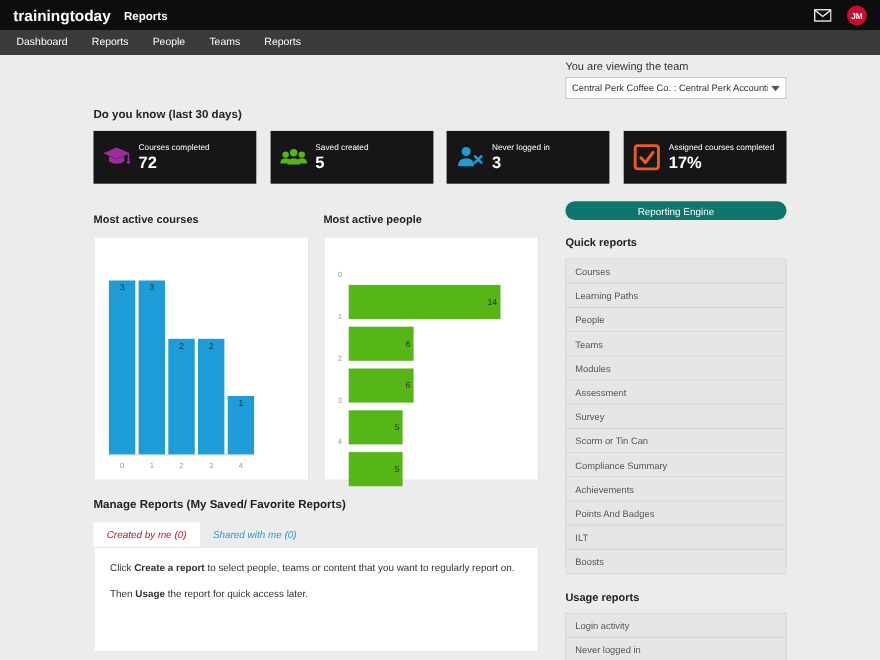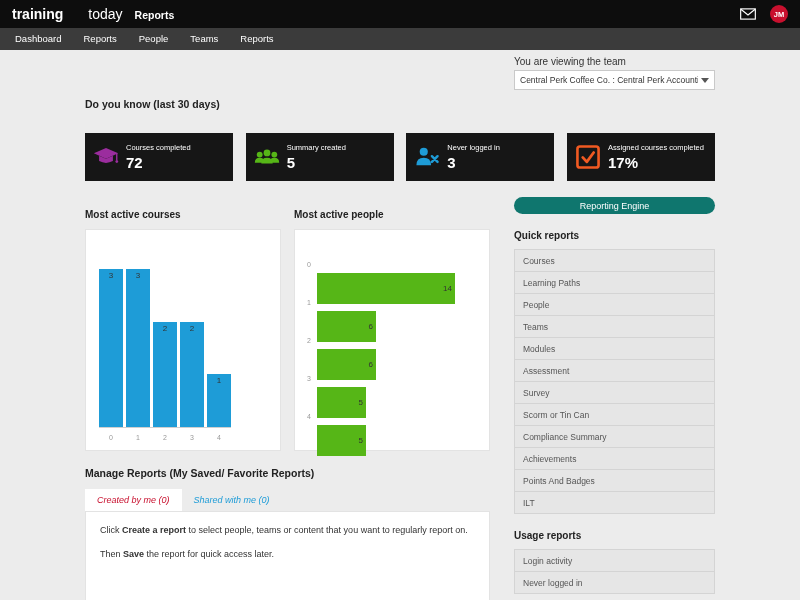--- a/index.html
+++ b/index.html
@@ -3,21 +3,21 @@
 <meta charset="utf-8">
 <style>
   * { margin:0; padding:0; box-sizing:border-box; }
   html,body { width:800px; height:600px; }
   body { font-family:"Liberation Sans", sans-serif; background:#ececec; overflow:hidden; }
 
   
   .topbar { height:28px; background:#0d0d0d; display:flex; align-items:center; padding:0 12px; }
   .brand { font-size:14px; color:#fff; letter-spacing:0; }
   .brand-bold { font-weight:bold; }
-  .brand-light { font-weight:normal;padding-left:25px; }
+  .brand-light { font-weight:bold; }
   .topbar-section { color:#fff; font-size:10.5px; font-weight:bold; margin-left:12px; padding-top:2px; }
   .flex-spacer { flex:1; }
   .mail { display:flex; align-items:center; margin-right:14px; cursor:pointer; }
   .avatar { width:18px; height:18px; border-radius:50%; background:#c8102e; color:#fff; font-size:7.5px; font-weight:bold; display:flex; align-items:center; justify-content:center; cursor:pointer; }
 
   
   .nav { height:22px; background:#3b3b3b; display:flex; align-items:stretch; padding:0 4px; }
   .nav-item { color:#fff; font-size:9.5px; padding:0 11px; line-height:22px; cursor:pointer; }
 
   
@@ -25,21 +25,21 @@
   .team-block { width:201px; margin-left:auto; margin-top:6px; }
   .team-label { font-size:10px; color:#333; margin-bottom:3px; }
   .team-select { background:#fff; border:1px solid #c9c9c9; height:20px; display:flex; align-items:center; padding:0 5px; cursor:pointer; }
   .team-select-value { flex:1; font-size:8.5px; color:#333; white-space:nowrap; overflow:hidden; }
   .chev { color:#555; margin-left:3px; display:flex; }
 
   .section-heading { font-size:10.5px; font-weight:bold; color:#222; }
   .dyk-heading { margin-top:8px; }
 
   
-  .stats-row { display:flex; justify-content:space-between; margin-top:23px; }
+  .stats-row { display:flex; justify-content:space-between; margin-top:9px; }
   .stat-card { width:148px; height:48px; background:#161616; display:flex; align-items:center; padding:0 8px; }
   .stat-icon { width:26px; height:26px; flex-shrink:0; display:flex; align-items:center; justify-content:center; }
   .stat-text { margin-left:7px; overflow:hidden; }
   .stat-label { color:#fff; font-size:7.5px; white-space:nowrap; }
   .stat-value { color:#fff; font-size:15px; font-weight:bold; margin-top:2px; }
 
   
   .columns { display:flex; gap:24px; margin-top:16px; }
   .left-col { width:405px; }
   .right-col { width:201px; }
@@ -139,21 +139,21 @@
           <svg viewBox="0 0 32 32" width="26" height="26" fill="#56b617">
             <circle cx="7" cy="13" r="3.6"></circle>
             <path d="M1 23 q0-6 6-6 q6 0 6 6 z"></path>
             <circle cx="25" cy="13" r="3.6"></circle>
             <path d="M19 23 q0-6 6-6 q6 0 6 6 z"></path>
             <circle cx="16" cy="11" r="4.2"></circle>
             <path d="M9 24 q0-7 7-7 q7 0 7 7 z"></path>
           </svg>
         </span>
         <div class="stat-text">
-          <div class="stat-label">Summary created</div>
+          <div class="stat-label">Saved created</div>
           <div class="stat-value">5</div>
         </div>
       </div>
       <div class="stat-card">
         <span class="stat-icon">
           <svg viewBox="0 0 32 32" width="26" height="26">
             <circle cx="12" cy="9.5" r="5" fill="#1e9cd7"></circle>
             <path d="M3 26 q0-9 9-9 q9 0 9 9 z" fill="#1e9cd7"></path>
             <path d="M22 15 l7 7 m0 -7 l-7 7" stroke="#1e9cd7" stroke-width="3" fill="none" stroke-linecap="round"></path>
           </svg>
@@ -250,41 +250,42 @@
       </div>
 
       <div class="manage">
         <div class="section-heading">Manage Reports (My Saved/ Favorite Reports)</div>
         <div class="tabs">
             <div class="tab active">Created by me (0)</div>
             <div class="tab inactive">Shared with me (0)</div>
           </div>
         <div class="manage-panel">
             <p class="manage-par"><span>Click </span><b>Create a report</b><span> to select people, teams or content that you want to regularly report on.</span></p>
-            <p class="manage-par"><span>Then </span><b>Save</b><span> the report for quick access later.</span></p>
+            <p class="manage-par"><span>Then </span><b>Usage</b><span> the report for quick access later.</span></p>
           </div>
       </div>
     </div>
 
     <div class="right-col">
       <button class="btn-reporting">Reporting Engine</button>
       <div class="side-heading">Quick reports</div>
       <div class="report-list">
           <div class="report-item">Courses</div>
           <div class="report-item">Learning Paths</div>
           <div class="report-item">People</div>
           <div class="report-item">Teams</div>
           <div class="report-item">Modules</div>
           <div class="report-item">Assessment</div>
           <div class="report-item">Survey</div>
           <div class="report-item">Scorm or Tin Can</div>
           <div class="report-item">Compliance Summary</div>
           <div class="report-item">Achievements</div>
           <div class="report-item">Points And Badges</div>
           <div class="report-item">ILT</div>
+          <div class="report-item">Boosts</div>
         </div>
       <div class="side-heading">Usage reports</div>
       <div class="report-list">
           <div class="report-item">Login activity</div>
           <div class="report-item">Never logged in</div>
         </div>
     </div>
 
   </div>
 </div>

